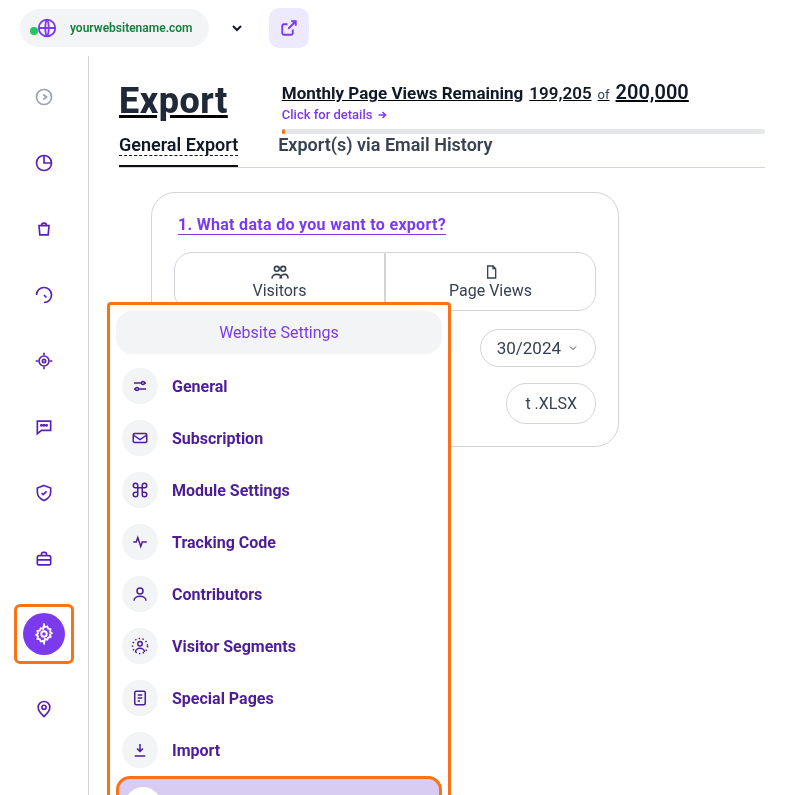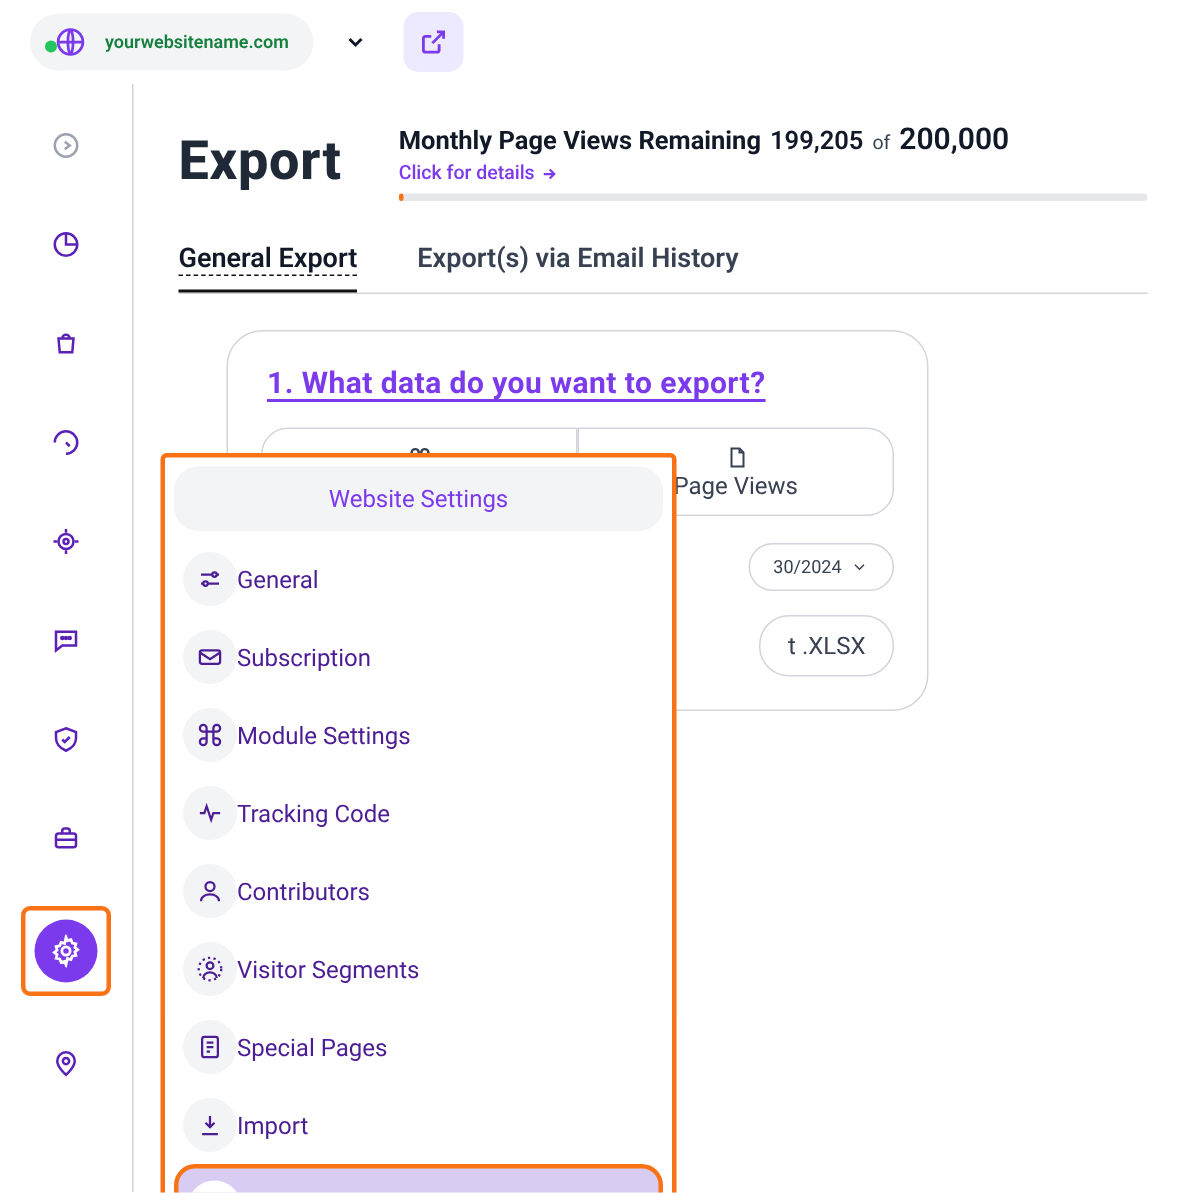--- a/index.html
+++ b/index.html
@@ -29,53 +29,53 @@
   
   .app-body { display: flex; height: calc(795px - 56px); }
   .sidebar { width: 88px; display: flex; flex-direction: column; align-items: center; padding-top: 20px; gap: 24px; }
   .sidebar .nav-icon { width: 42px; height: 42px; border-radius: 12px; display:flex; align-items:center; justify-content:center; color: var(--purple); }
   .sidebar .nav-icon.muted { color: #9ca3af; }
   .sidebar .nav-icon.active { background: var(--purple-active); color: #fff; border-radius: 50%; }
   .sidebar .highlight-box { border: 3px solid var(--orange); border-radius: 6px; padding: 6px; }
 
   .main { flex: 1; border-left: 1px solid var(--gray-border); padding: 24px 30px 0 30px; position: relative; overflow: hidden; }
 
-  .title-row { display: flex; align-items: center; gap: 38px; }
+  .title-row { display: flex; align-items: flex-start; gap: 54px; text-decoration: underline; }
   .page-title { font-size: 36px; font-weight: 800; color: var(--heading); letter-spacing: 0.5px;}
   .quota-block { flex: 1; }
   .quota-line1 { display:flex; align-items:baseline; gap:6px; }
   .quota-label { font-size: 17px; font-weight: 700; color: #111827; }
   .quota-cur { font-size: 17px; font-weight: 600; color: #111827; }
   .quota-of { font-size: 13px; color: #374151; }
   .quota-max { font-size: 20px; font-weight: 600; color: #111827; }
   .click-details { color: var(--purple-active); font-size: 13px; font-weight: 500; display:inline-flex; align-items:center; gap:4px; margin-top:2px;}
   .progress-bar { height: 5px; width: 100%; background: #e5e7eb; border-radius: 3px; margin-top: 6px; position: relative; }
   .progress-bar::before { content:""; position:absolute; left:0; top:0; height:100%; width:3px; background: var(--orange); border-radius:3px; }
 
-  .tabs { display:flex; gap: 40px; margin-top: 28px; border-bottom: 1px solid var(--gray-border); }
+  .tabs { display:flex; gap: 40px; border-bottom: 1px solid var(--gray-border); }
   .tab { font-size: 18px; font-weight: 600; color: #374151; padding-bottom: 10px; }
   .tab.active { border-bottom: 2px solid #111; color: #111827; }
   .tab.active span { border-bottom: 1px dashed #111; }
 
   .card { margin-top: 24px; margin-left: 32px; width: 468px; border: 1px solid var(--gray-border); border-radius: 24px; padding: 22px; }
-  .step-title { font-size: 20px; font-weight: 700; color: var(--purple-active); text-decoration: underline; text-underline-offset: 4px; margin-bottom: 18px; padding-left: 4px; letter-spacing: 0.3px;}
+  .step-title { font-size: 16px; font-weight: 700; color: var(--purple-active); text-decoration: underline; text-underline-offset: 4px; margin-bottom: 18px; padding-left: 4px; letter-spacing: 0.3px;}
 
   .choice-row { display:flex; gap: 0; margin-bottom: 18px;}
   .choice { flex:1; border: 1px solid var(--gray-border); padding: 10px; display:flex; flex-direction:column; align-items:center; gap:0; }
   .choice:first-child { border-radius: 18px 0 0 18px; }
   .choice:last-child { border-radius: 0 18px 18px 0; }
   .choice .ico { height:18px; display:flex; align-items:center; justify-content:center; color:#374151;}
   .choice .lbl { font-size:16px; color:#374151; }
-  .date-pill { border: 1px solid var(--gray-border); border-radius: 20px; padding: 8px 16px; font-size:12px; color:#374151; display:flex; align-items:center; gap:6px;}
+  .date-pill { border: 1px solid var(--gray-border); border-radius: 20px; padding: 8px 16px; font-size:17px; color:#374151; display:flex; align-items:center; gap:6px;}
   .ext-pill { border: 1px solid var(--gray-border); border-radius: 20px; padding: 10px 18px; font-size:16px; color:#374151; margin-top: 16px; display:inline-flex; }
 
   
   .popup { position:absolute; left: 107px; top: 302px; width: 344px; border: 3px solid var(--orange); border-radius: 4px; background: #fff; padding: 6px 6px 6px 6px; }
   .popup-header { background: var(--gray-light); border-radius: 16px; padding: 12px; text-align:center; font-weight:400; color: var(--purple-active); font-size:16px; margin-bottom: 6px; }
-  .popup-item { display:flex; align-items:center; padding: 8px 6px; border-radius: 14px; font-size:16px; font-weight: 400; color: var(--purple-dark); }
+  .popup-item { display:flex; align-items:center; gap: 14px; padding: 8px 6px; border-radius: 14px; font-size:16px; font-weight: 700; color: var(--purple-dark); }
   .popup-item .icon-circ { width:36px; height:36px; border-radius:50%; background: var(--gray-light); display:flex; align-items:center; justify-content:center; color: var(--purple-dark); }
   .popup-item.selected { background: #d8ccf2; }
   .popup-item.selected .icon-circ { background:#fff; }
   .popup-item.boxed { border: 3px solid var(--orange); }
 
   svg { display:block; }
 </style>
 </head>
 <body>
 

